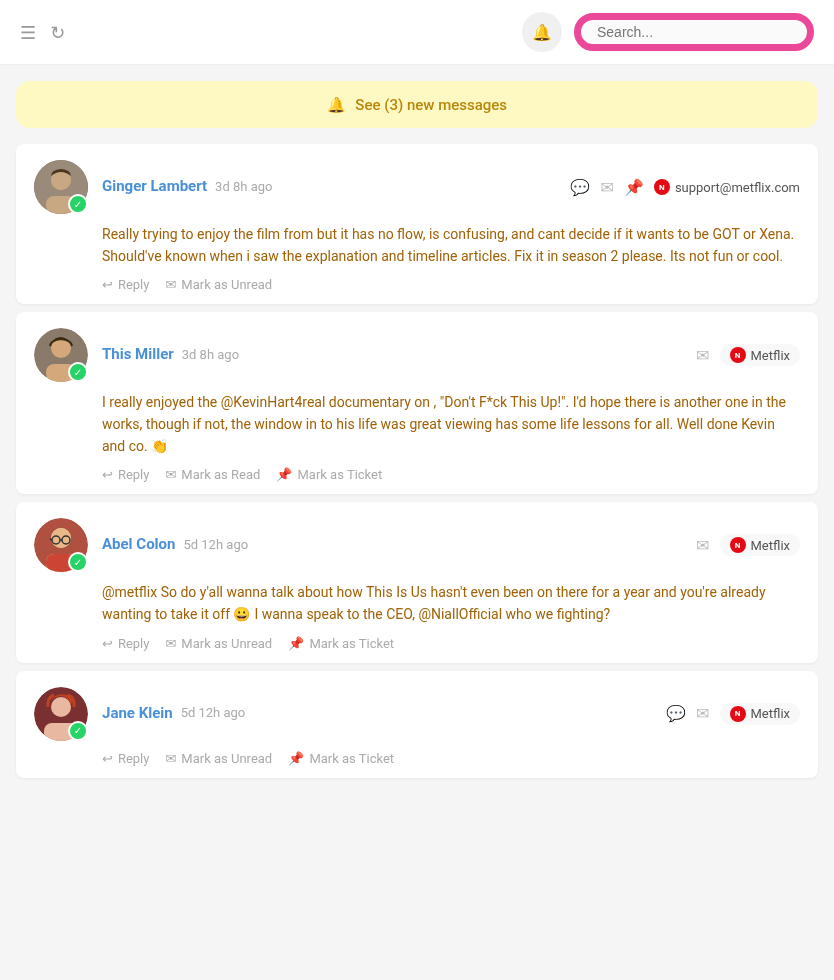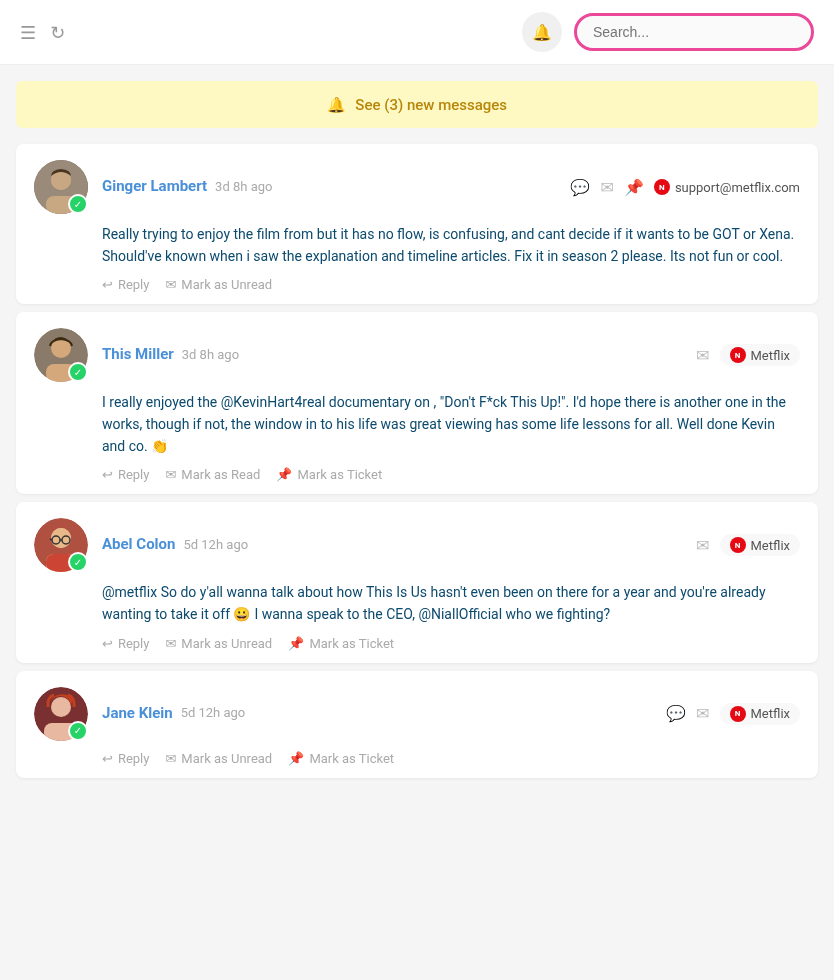--- a/index.html
+++ b/index.html
@@ -40,36 +40,36 @@
       display: flex;
       align-items: center;
       justify-content: center;
       cursor: pointer;
       color: #555;
       font-size: 16px;
     }
     .search-bar {
       width: 240px;
       height: 38px;
-      border: 3px solid #ec4899;
+      border: 7px solid #ec4899;
       border-radius: 20px;
       padding: 0 16px;
       font-size: 14px;
       color: #aaa;
       background: #fafafa;
       outline: none;
     }
 
     
     .new-messages-banner {
       background: #fef9c3;
       text-align: center;
       padding: 14px;
       margin: 16px 16px 8px 16px;
-      border-radius: 6px;
+      border-radius: 14px;
       cursor: pointer;
     }
     .new-messages-banner span {
       color: #b8860b;
       font-size: 15px;
       font-weight: 500;
     }
     .bell-icon-inline {
       margin-right: 6px;
     }
@@ -181,21 +181,21 @@
       align-items: center;
       justify-content: center;
       color: #fff;
       font-size: 8px;
       font-weight: bold;
     }
 
     .message-body {
       font-size: 14px;
       line-height: 1.55;
-      color: #0c4a6e;
+      color: #a16207;
       margin-left: 68px;
       margin-bottom: 10px;
     }
 
     .message-footer {
       display: flex;
       align-items: center;
       gap: 16px;
       margin-left: 68px;
     }

